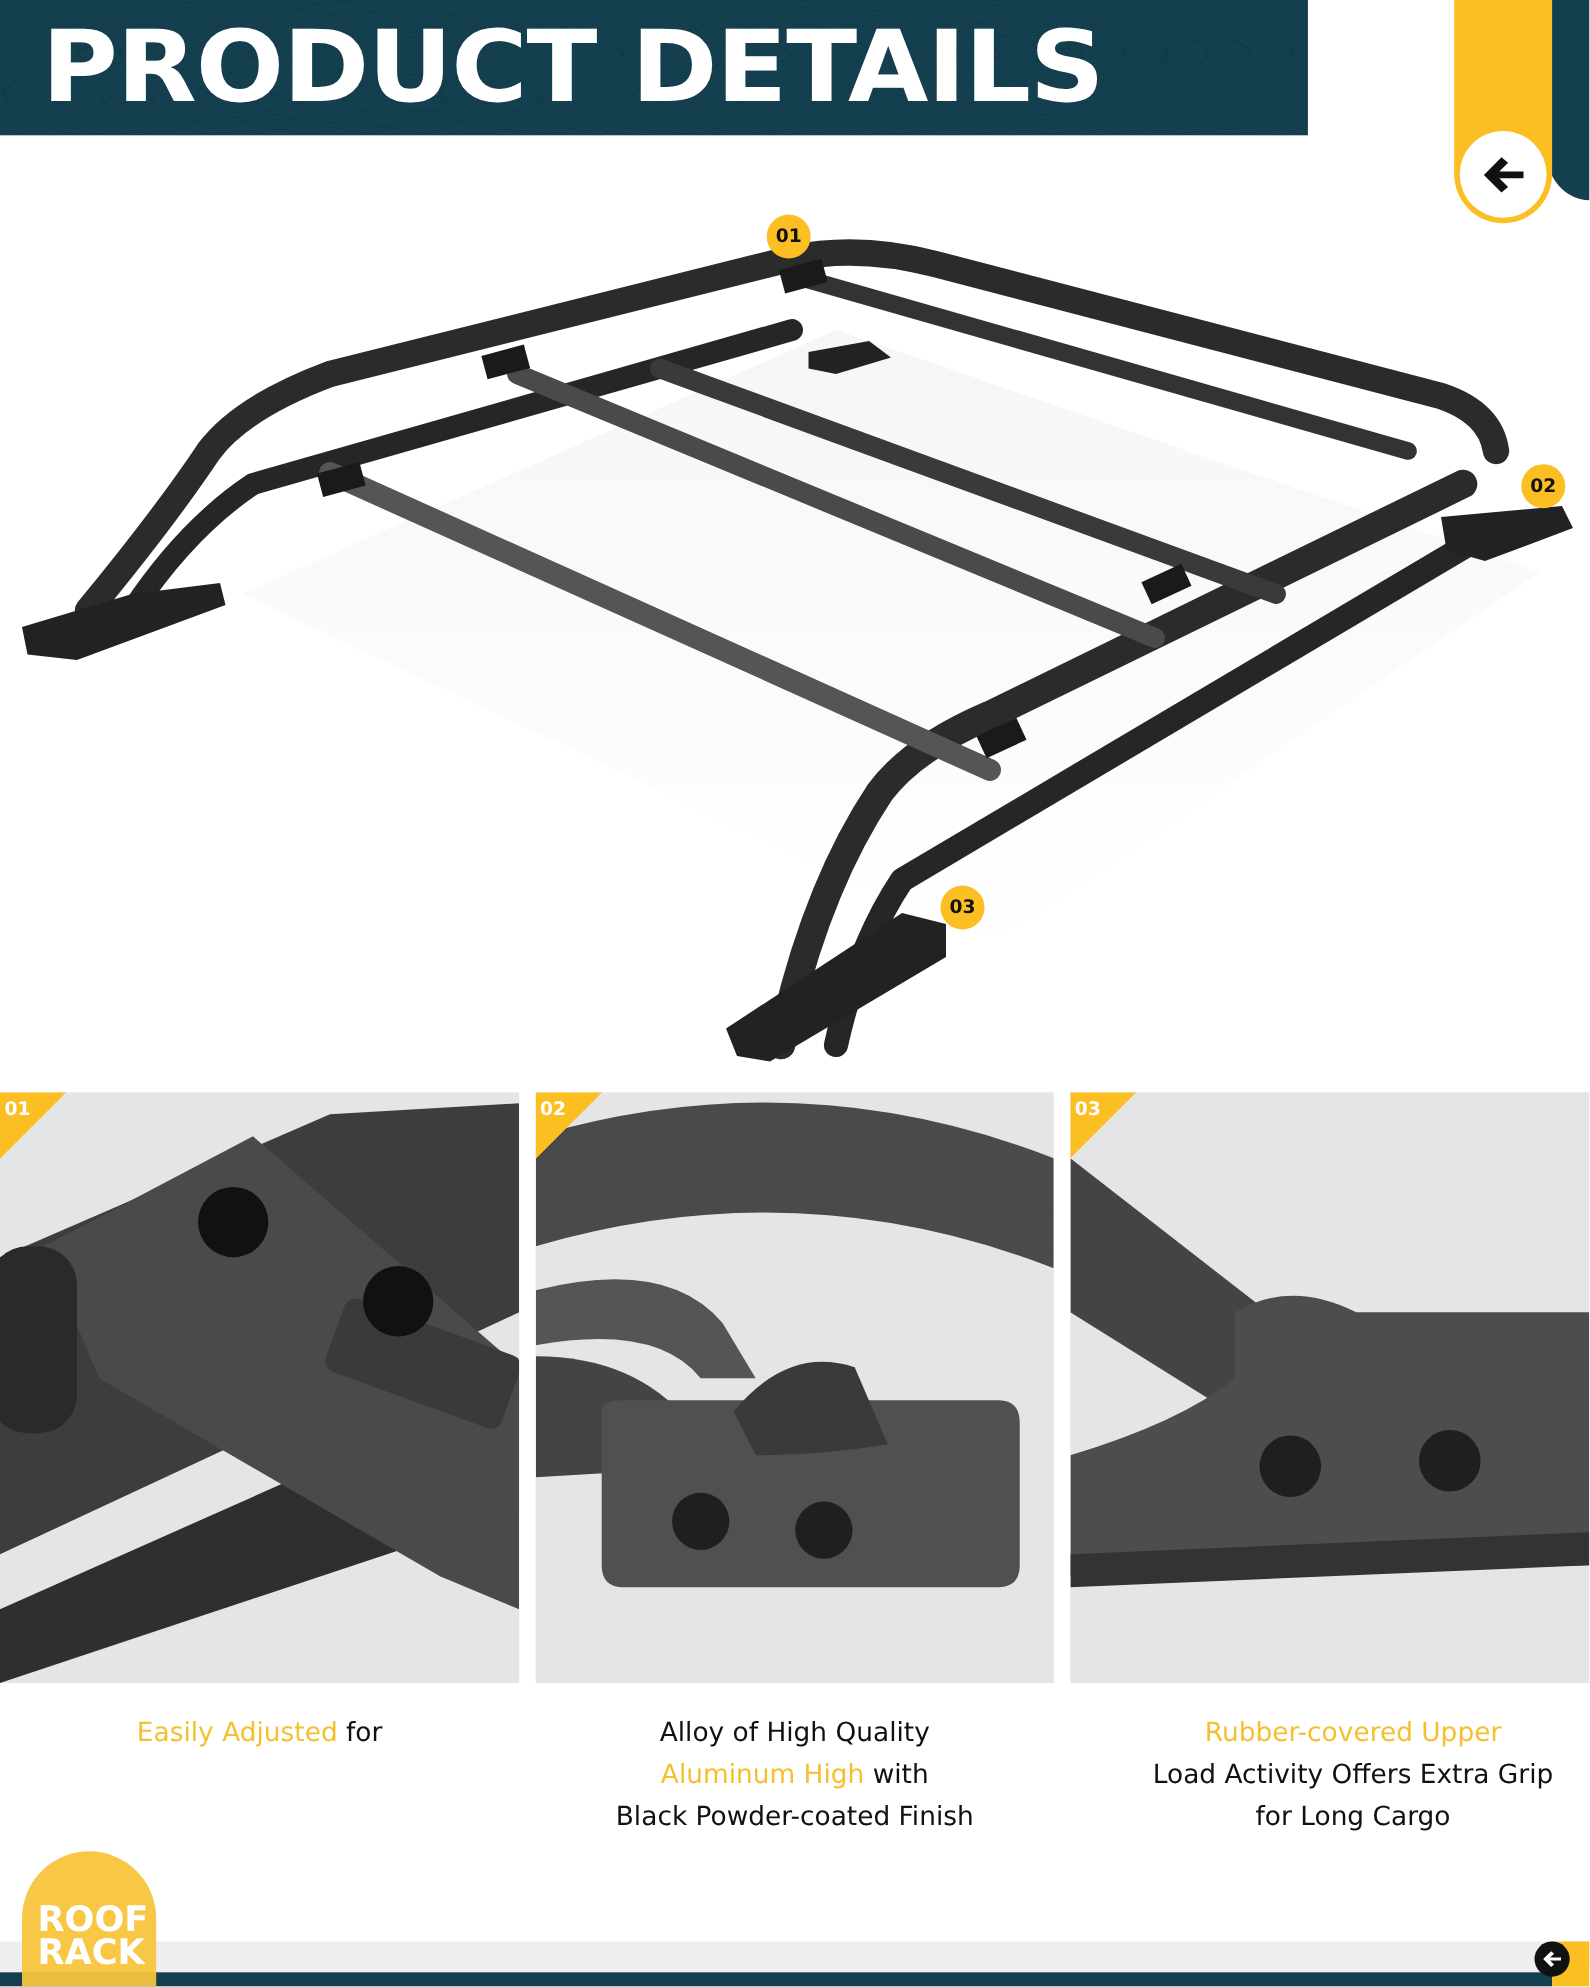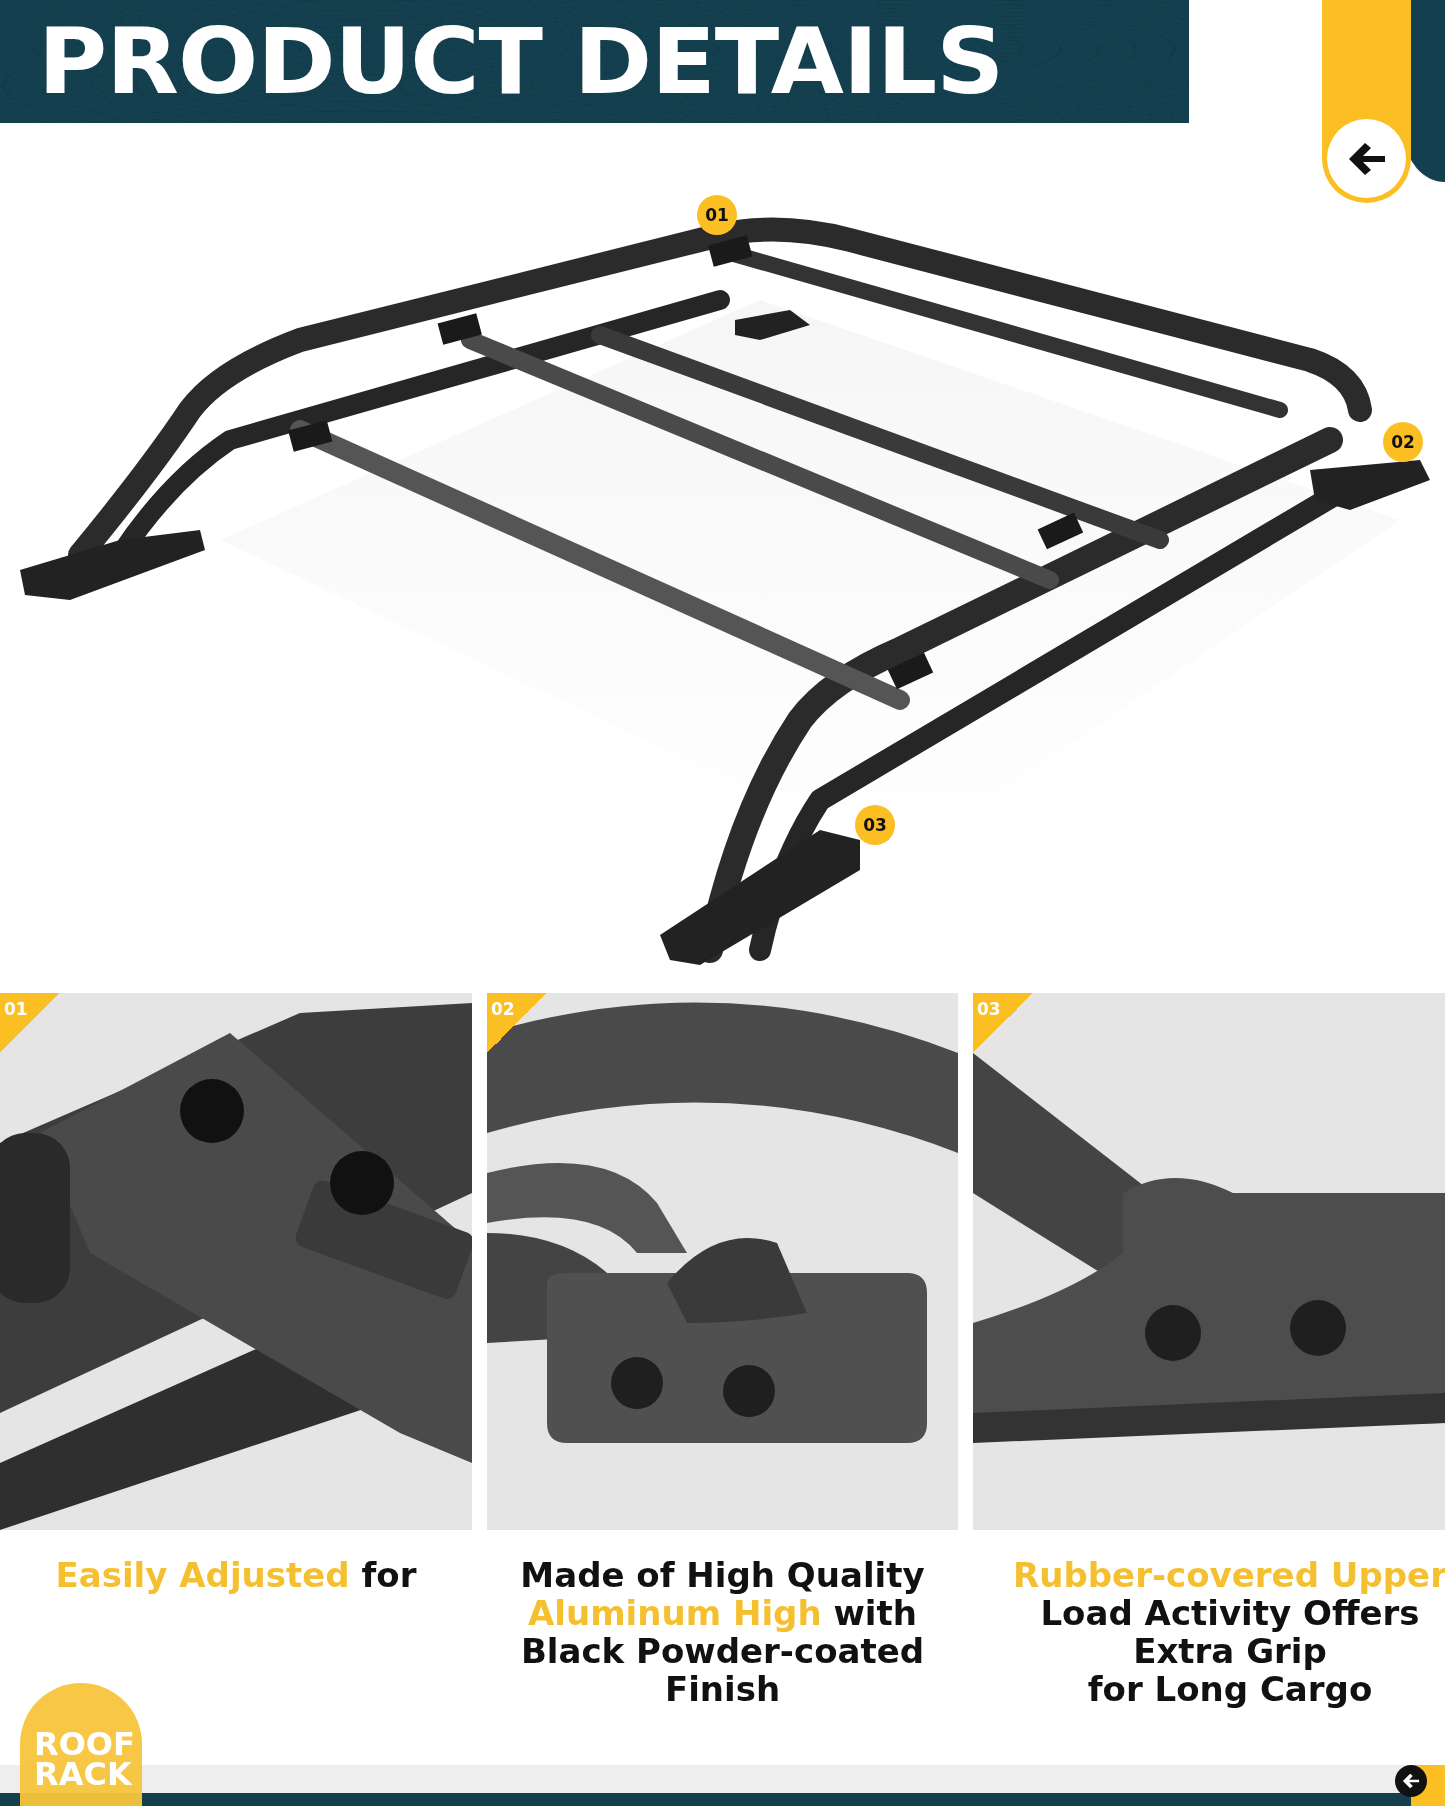--- a/index.html
+++ b/index.html
@@ -53,21 +53,21 @@
     position: absolute; left: 0; top: 0; width: 60px; height: 60px;
     background: linear-gradient(135deg, #fbbf24 50%, transparent 50%);
   }
   .panel-tag-text {
     position: absolute; left: 4px; top: 6px; color: #ffffff;
     font-weight: bold; font-size: 17px; font-family: "DejaVu Sans", sans-serif;
   }
 
   .caption {
     position: absolute; top: 1556px; text-align: center;
-    font-family: "DejaVu Sans", sans-serif; font-weight: bold; font-size: 34px;
+    font-family: "DejaVu Sans", sans-serif; font-weight: normal; font-size: 24px;
     line-height: 38px; color: #111111;
   }
   .hl { color: #f5c02f; }
 
   .footer-gray { position: absolute; left: 0; top: 1765px; width: 1445px; height: 28px; background: #eeeeef; }
   .footer-teal { position: absolute; left: 0; top: 1793px; width: 1411px; height: 13px; background: #143f4f; }
   .footer-yellow { position: absolute; left: 1411px; top: 1765px; width: 34px; height: 41px; background: #fbbf24; }
   .footer-back {
     position: absolute; left: 1395px; top: 1765px; width: 32px; height: 32px; border-radius: 50%;
     background: #111111; display: flex; align-items: center; justify-content: center; cursor: pointer;
@@ -181,21 +181,21 @@
   <div class="panel-tag">
     <span class="panel-tag-text">03</span>
   </div>
 </div>
 
 <div class="caption" style="left:0; width:472px;">
   <div><span class="hl">Easily Adjusted</span><span> for</span></div>
 </div>
 
 <div class="caption" style="left:487px; width:471px;">
-  <div>Made of High Quality</div>
+  <div>Alloy of High Quality</div>
   <div><span class="hl">Aluminum High</span><span> with</span></div>
   <div>Black Powder-coated Finish</div>
 </div>
 
 <div class="caption" style="left:994px; width:472px;">
   <div class="hl">Rubber-covered Upper</div>
   <div>Load Activity Offers Extra Grip</div>
   <div>for Long Cargo</div>
 </div>
 

